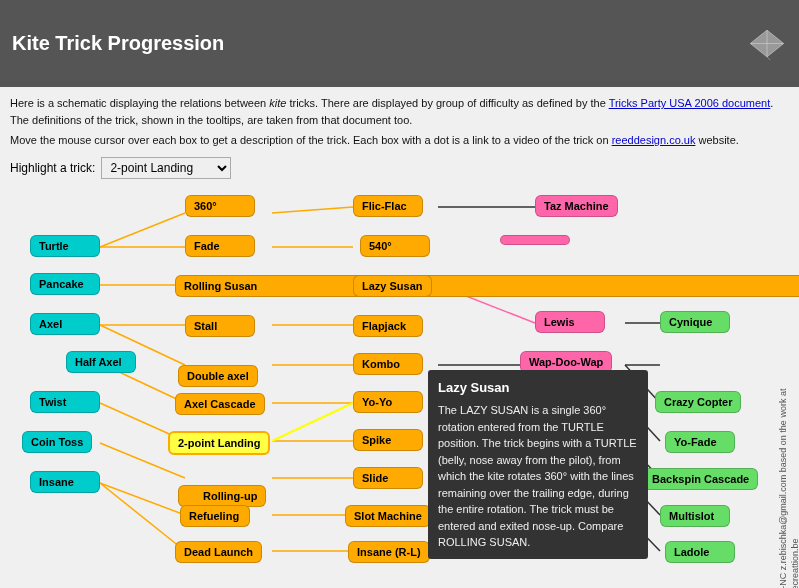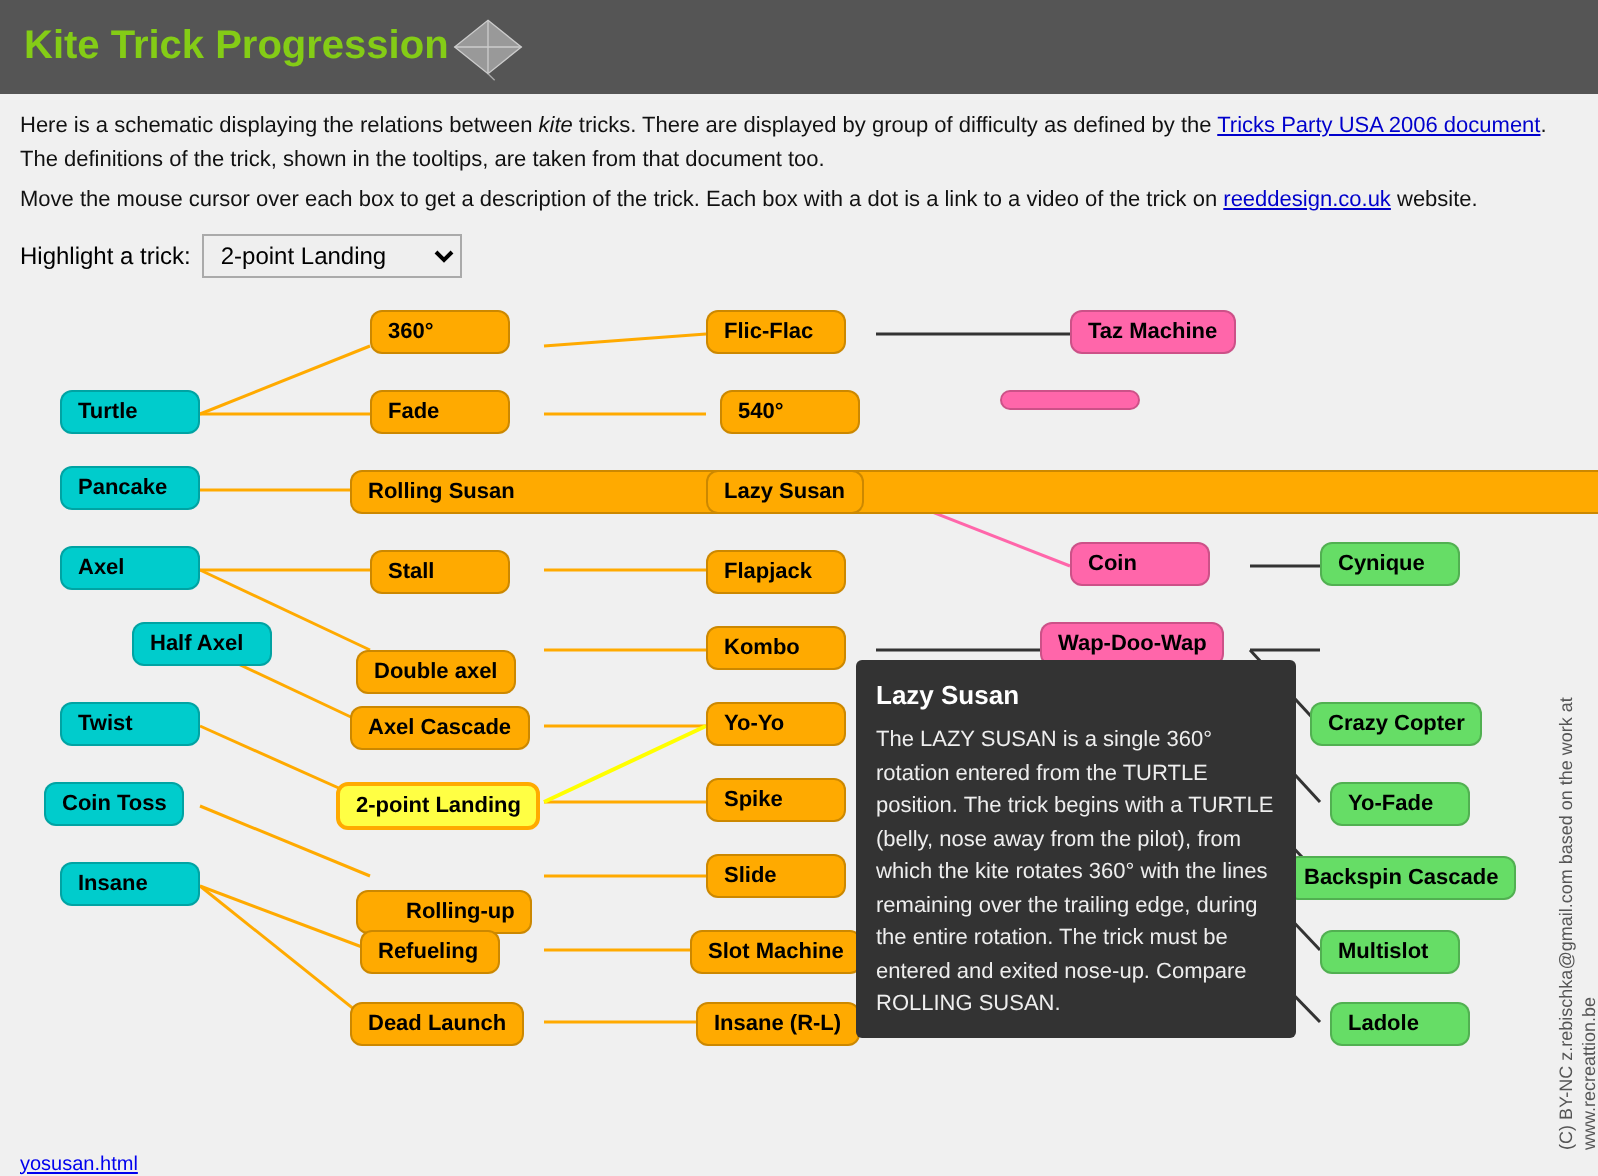--- a/index.html
+++ b/index.html
@@ -7,24 +7,25 @@
       font-family: Arial, sans-serif;
       font-size: 12px;
       background: #f0f0f0;
       width: 799px;
       min-height: 588px;
       overflow: hidden;
       position: relative;
     }
     #header {
       background: #555;
-      color: #84cc16;
-      padding: 6px 12px;
+      color: #ffffff;
+      padding: 26px 12px;
       display: flex;
       align-items: center;
+      justify-content: space-between;
     }
     #header h1 {
       font-size: 20px;
       font-weight: bold;
     }
     #kite-icon {
       width: 40px;
       height: 35px;
     }
     #description {
@@ -213,21 +214,21 @@
   <div class="trick-box orange" style="left:353px;top:130px;">Flapjack</div>
   <div class="trick-box orange" style="left:353px;top:168px;">Kombo</div>
   <div class="trick-box orange" style="left:353px;top:206px;">Yo-Yo</div>
   <div class="trick-box orange" style="left:353px;top:244px;">Spike</div>
   <div class="trick-box orange" style="left:353px;top:282px;">Slide</div>
   <div class="trick-box orange" style="left:345px;top:320px;">Slot Machine</div>
   <div class="trick-box orange" style="left:348px;top:356px;">Insane (R-L)</div>
 
   <div class="trick-box pink" style="left:535px;top:10px;">Taz Machine</div>
   <div class="trick-box pink" style="left:500px;top:50px;display:block;"></div>
-  <div class="trick-box pink" style="left:535px;top:126px;">Coin</div>
+  <div class="trick-box pink" style="left:535px;top:126px;">Lewis</div>
   <div class="trick-box pink" style="left:520px;top:166px;">Wap-Doo-Wap</div>
   <div class="trick-box pink" style="left:535px;top:206px;">K2000</div>
   <div class="trick-box pink" style="left:535px;top:246px;">Backspin</div>
   <div class="trick-box pink" style="left:535px;top:283px;">Torpille</div>
   <div class="trick-box pink" style="left:520px;top:320px;">Yo-Yo Takeoff</div>
 
   <div class="trick-box green" style="left:660px;top:126px;">Cynique</div>
   <div class="trick-box green" style="left:655px;top:206px;">Crazy Copter</div>
   <div class="trick-box green" style="left:665px;top:246px;">Yo-Fade</div>
   <div class="trick-box green" style="left:643px;top:283px;">Backspin Cascade</div>

